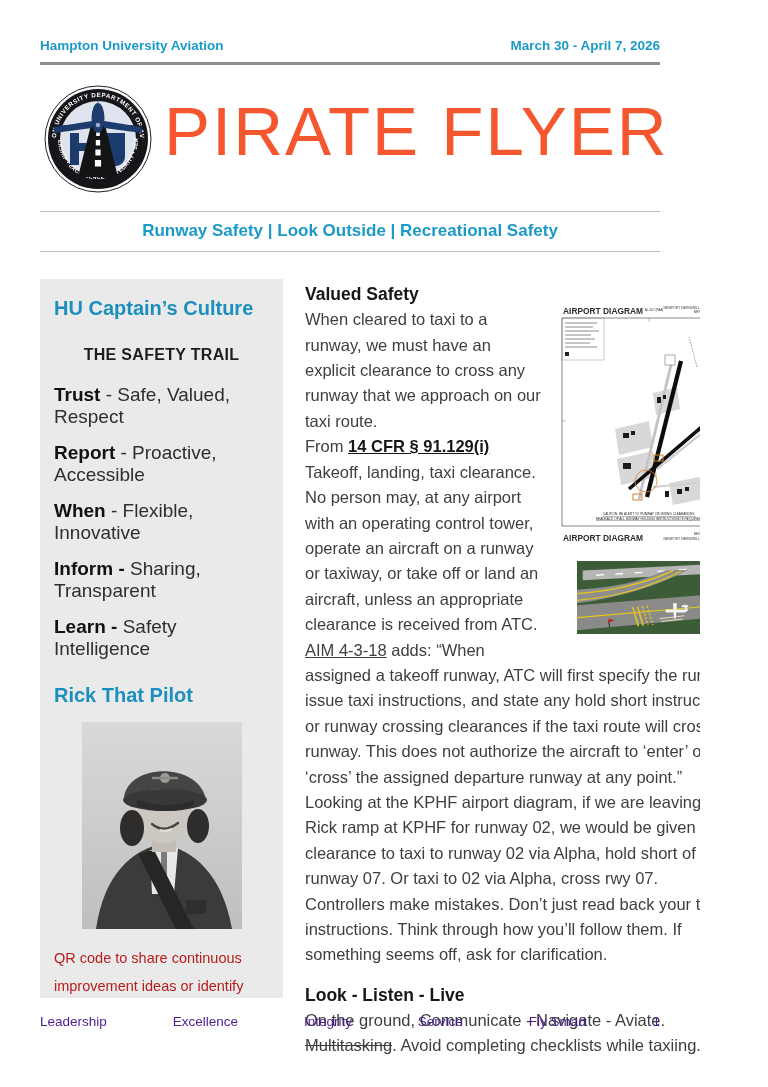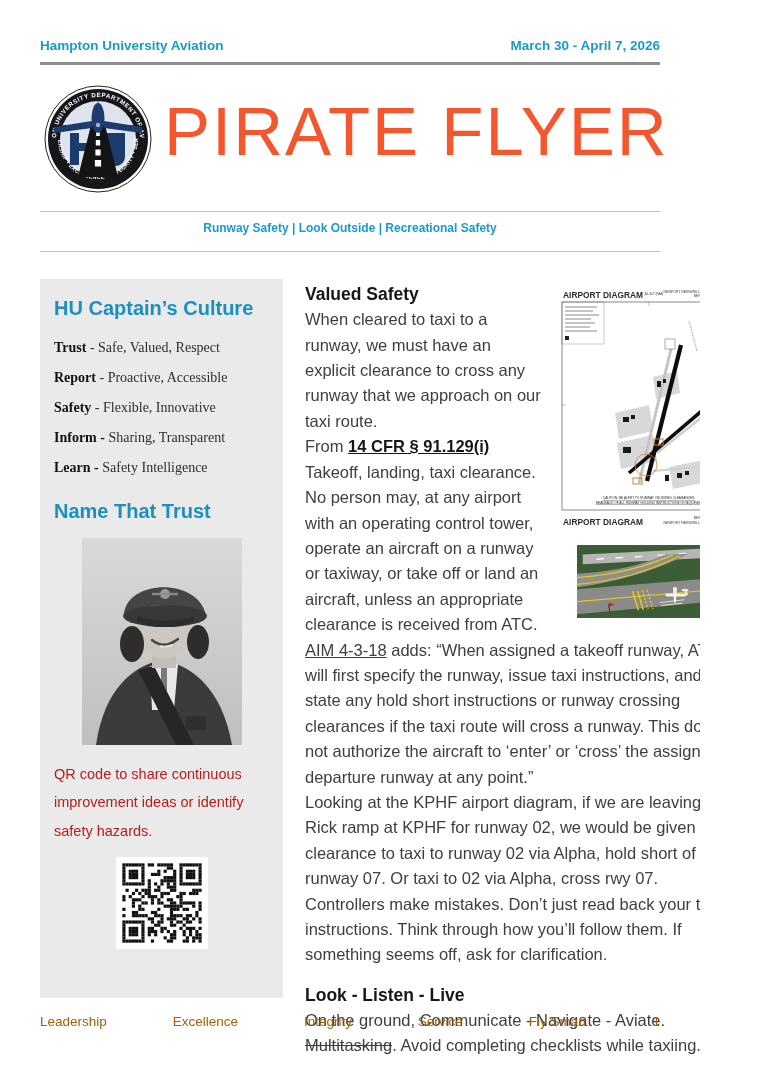--- a/index.html
+++ b/index.html
@@ -13,52 +13,52 @@
          display:flex; justify-content:space-between;
          color:#1B9AC9; font-size:13.5px; font-weight:700; }
   .hr-thick { position:absolute; left:40px; right:40px; top:62px; height:3px; background:#8f8f8f; }
   
   .logo { position:absolute; left:44px; top:85px; width:108px; height:108px; }
   .title { position:absolute; left:164px; top:92px; width:566px;
            font-size:69px; font-weight:200; color:#F4572E; letter-spacing:2px;
            white-space:nowrap; }
   .hr-thin1 { position:absolute; left:40px; right:40px; top:211px; height:1px; background:#bdbdbd; }
   .subtitle { position:absolute; left:40px; right:40px; top:221px; text-align:center;
-              color:#1B9AC9; font-size:12px; font-weight:700; }
+              color:#1B9AC9; font-size:17px; font-weight:700; }
   .hr-thin2 { position:absolute; left:40px; right:40px; top:251px; height:1px; background:#bdbdbd; }
   
   .sidebar { position:absolute; left:40px; top:279px; width:243px; height:719px;
              background:#eaeaea; padding:18px 14px; overflow:hidden; }
   .side-h { color:#1B8FBE; font-size:20px; font-weight:700; }
   .trail-h { margin-top:26px; text-align:center; font-size:16px; font-weight:700; color:#1d1d1d; letter-spacing:0.3px; }
-  .trail-list { list-style:none; margin-top:20px; font-size:14px; color:#2e2e2e;font-family:Liberation Serif, serif; }
+  .trail-list { list-style:none; margin-top:20px; font-size:19px; color:#2e2e2e; }
   .trail-list li { margin:14px 0; }
   .trail-list b { color:#111; }
   .pilot-h { margin-top:24px; }
   .photo { display:block; margin:15px auto 0 auto; width:160px; height:207px; }
   .report-h { margin-top:26px; }
   .report-p { margin-top:15px; font-size:14.5px; line-height:1.95; color:#b91c1c; }
   .qr { display:block; margin:12px auto 0 auto; width:92px; height:92px; background:#fff; }
   
   .main { position:absolute; left:305px; top:281px; width:436px;
           font-size:16.5px; line-height:1.54; color:#3e3e3e; }
-  .floatbox { float:right; width:184px; margin:4px 0 8px 12px; }
+  .floatbox { float:right; width:184px; margin:20px 0 8px 12px; }
   .diagram { display:block; width:184px; height:246px; }
   .sim { display:block; width:144px; height:73px; margin:14px auto 0 auto; }
   .main h3 { font-size:17.5px; font-weight:700; color:#161616; line-height:1.5; }
   .cfr { font-weight:700; color:#161616; text-decoration:underline; }
   .aim { text-decoration:underline; }
   .strike { text-decoration:line-through; }
   .sp { height:14px; }
   
   .vguide { position:absolute; left:744px; top:258px; width:1px; height:742px; background:#cfcfcf; }
   
   .footer { position:absolute; left:40px; right:40px; top:1014px;
             display:flex; justify-content:space-between;
-            color:#a16207; font-size:13.5px; }
+            color:#4c1d95; font-size:13.5px; }
   svg text { font-family:"Liberation Sans","DejaVu Sans",sans-serif; }
 </style>
 </head>
 <body>
 
 <div class="page">
 
   <div class="hdr">
     <span>Hampton University Aviation</span>
     <span>March 30 - April 7, 2026</span>
@@ -109,29 +109,30 @@
   </svg>
 
   <div class="title">PIRATE FLYER</div>
 
   <div class="hr-thin1"></div>
   <div class="subtitle">Runway Safety | Look Outside | Recreational Safety</div>
   <div class="hr-thin2"></div>
 
   <div class="sidebar">
     <div class="side-h">HU Captain’s Culture</div>
+    <div class="trail-h">THE SAFETY TRAIL</div>
     <ul class="trail-list">
       <li><b>Trust</b><span> - Safe, Valued, Respect</span></li>
       <li><b>Report</b><span> - Proactive, Accessible</span></li>
-      <li><b>Safety</b><span> - Flexible, Innovative</span></li>
+      <li><b>When</b><span> - Flexible, Innovative</span></li>
       <li><b>Inform -</b><span> Sharing, Transparent</span></li>
       <li><b>Learn -</b><span> Safety Intelligence</span></li>
     </ul>
 
-    <div class="side-h pilot-h">Name That Trust</div>
+    <div class="side-h pilot-h">Rick That Pilot</div>
 
     <svg class="photo" viewBox="0 0 160 207">
       <defs>
         <linearGradient id="pbg" x1="0" y1="0" x2="0" y2="1">
           <stop offset="0" stop-color="#d9d9d7"></stop>
             <stop offset="1" stop-color="#bfbfbd"></stop>
         </linearGradient>
       </defs>
       <rect width="160" height="207" fill="url(#pbg)"></rect>
 

